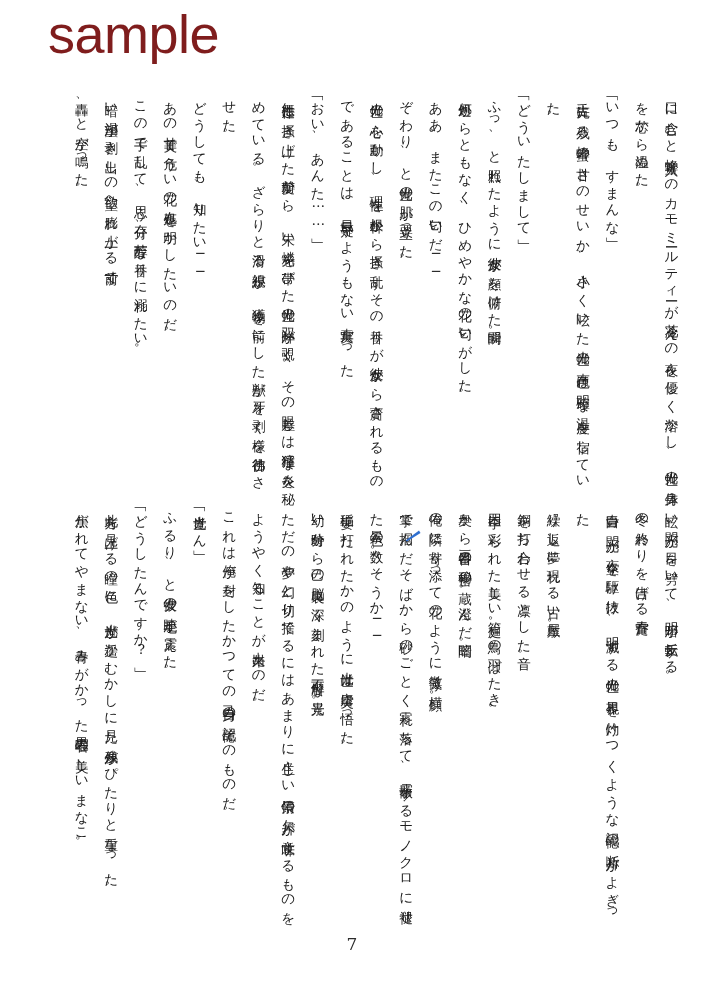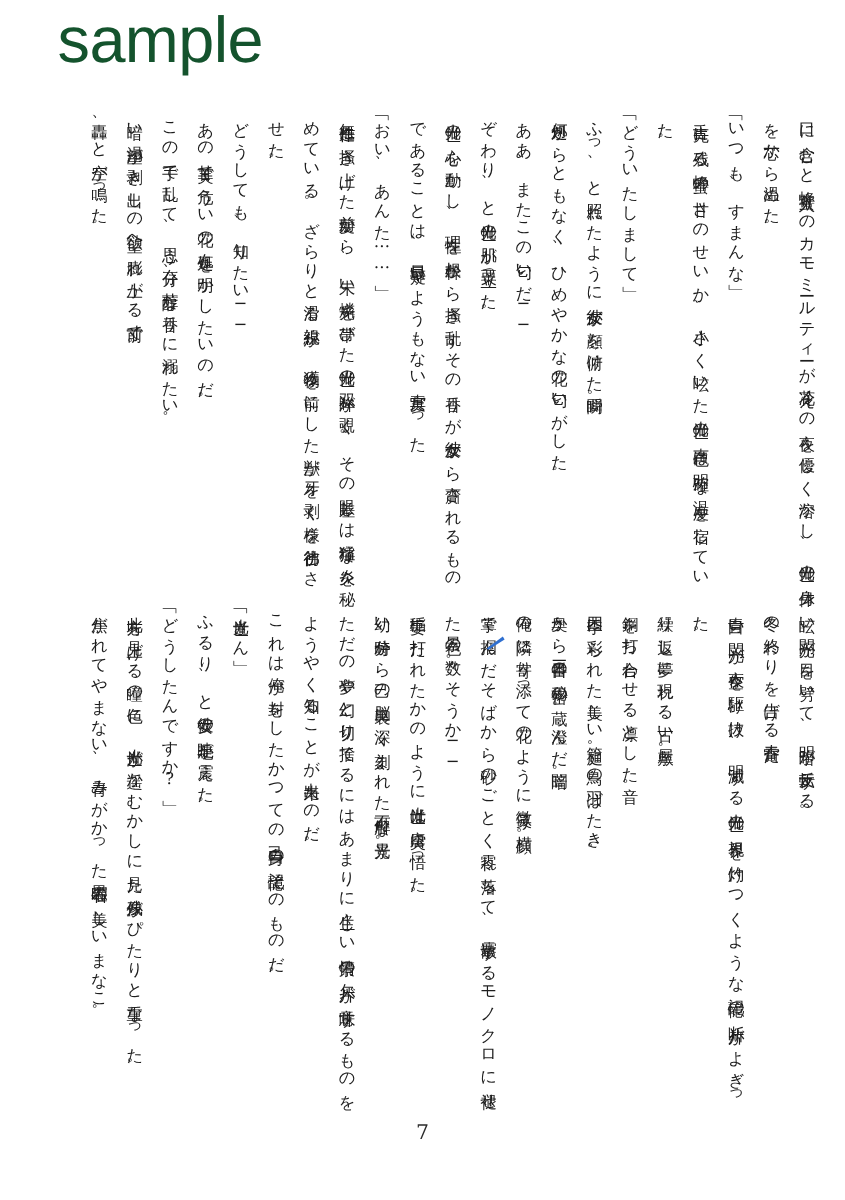--- a/index.html
+++ b/index.html
@@ -23,21 +23,21 @@
 
   
   #watermark {
     position: absolute;
     left: 48px;
     top: 6px;
     font-family: "Liberation Sans", "DejaVu Sans", sans-serif;
     font-size: 54px;
     font-weight: 400;
     letter-spacing: -0.5px;
-    color: #14532d;
+    color: #7f1d1d;
     line-height: 1.05;
     user-select: none;
     white-space: nowrap;
   }
 
   
   .vblock {
     position: absolute;
     writing-mode: vertical-rl;
     -webkit-writing-mode: vertical-rl;

